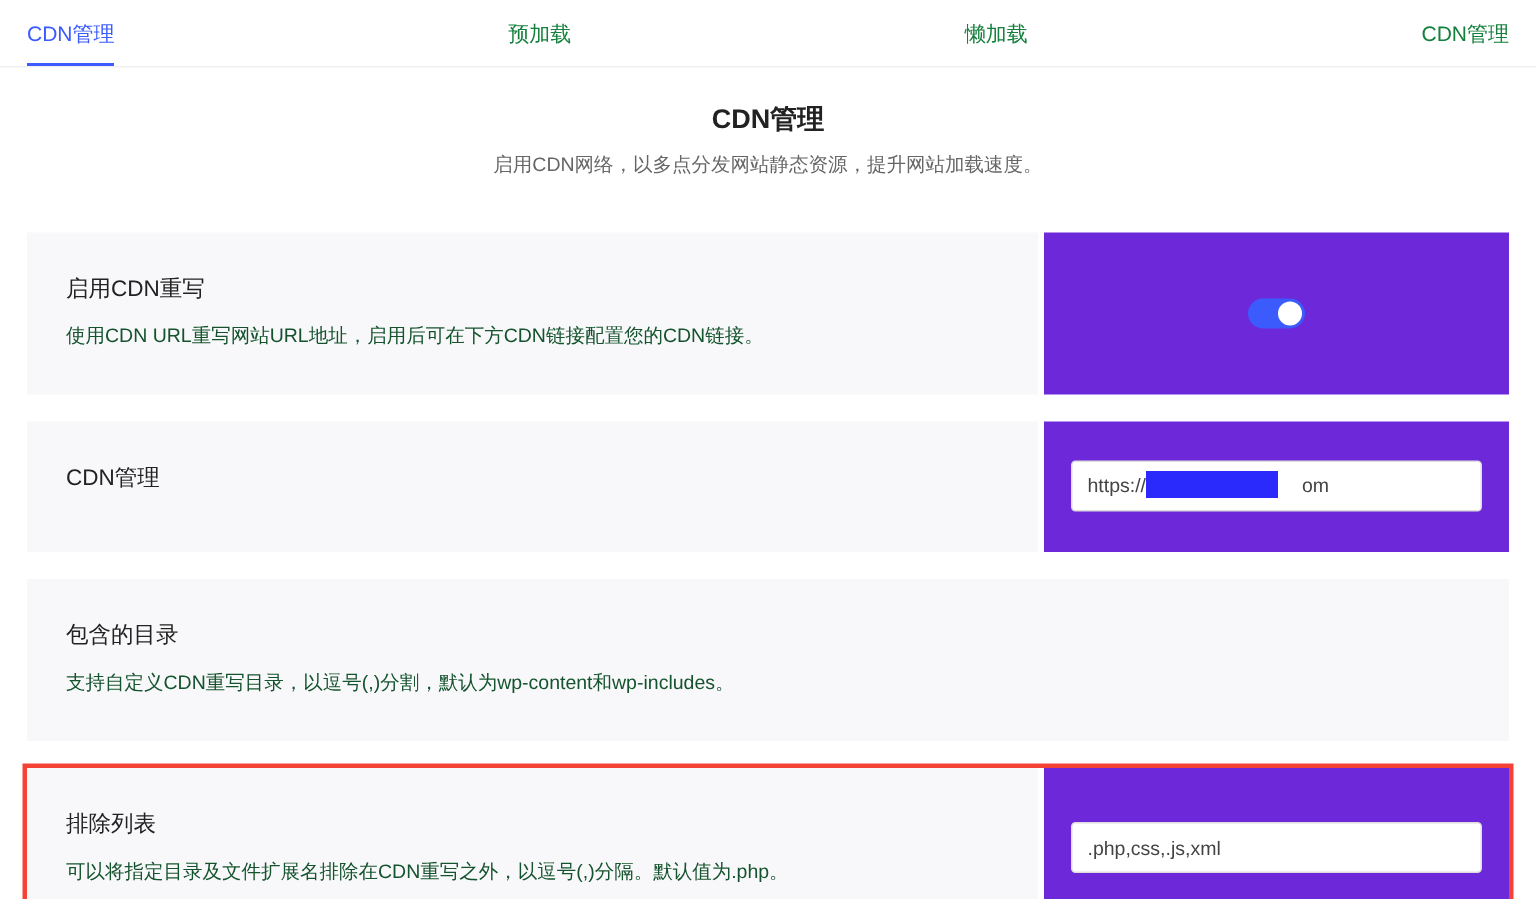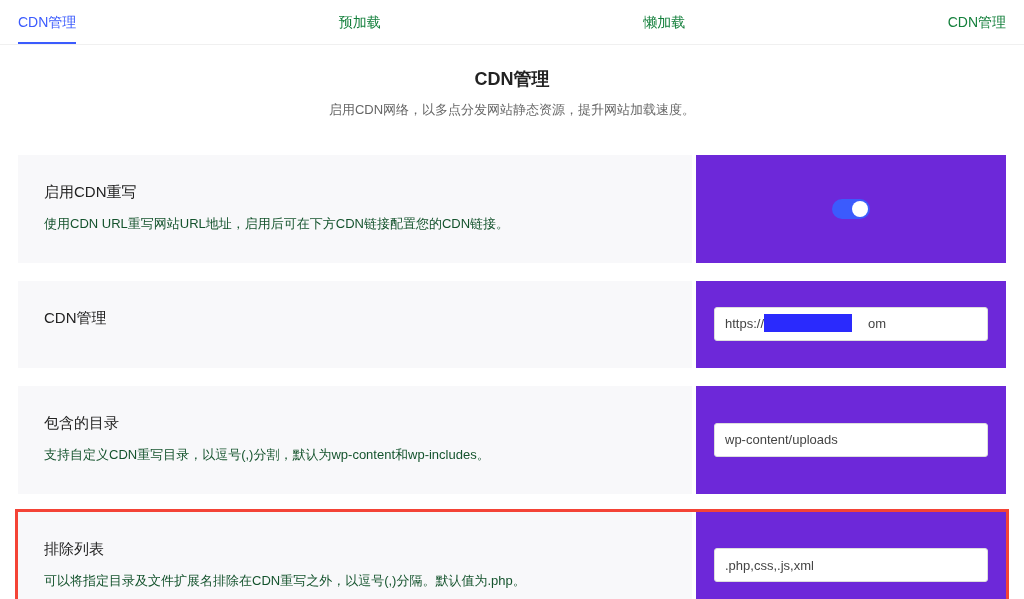--- a/index.html
+++ b/index.html
@@ -153,23 +153,20 @@
         <div class="redacted"></div>
       </div>
     </div>
   </div>
 
   <div class="row">
     <div class="row-left">
       <div class="row-title">包含的目录</div>
       <div class="row-desc">支持自定义CDN重写目录，以逗号(,)分割，默认为wp-content和wp-includes。</div>
     </div>
-    <div class="row-right">
-      <input class="text-input" type="text" value="wp-content/uploads" style="">
-    </div>
   </div>
 
   <div class="row highlighted">
     <div class="row-left">
       <div class="row-title">排除列表</div>
       <div class="row-desc">可以将指定目录及文件扩展名排除在CDN重写之外，以逗号(,)分隔。默认值为.php。</div>
     </div>
     <div class="row-right">
       <input class="text-input" type="text" value=".php,css,.js,xml" style="">
     </div>

